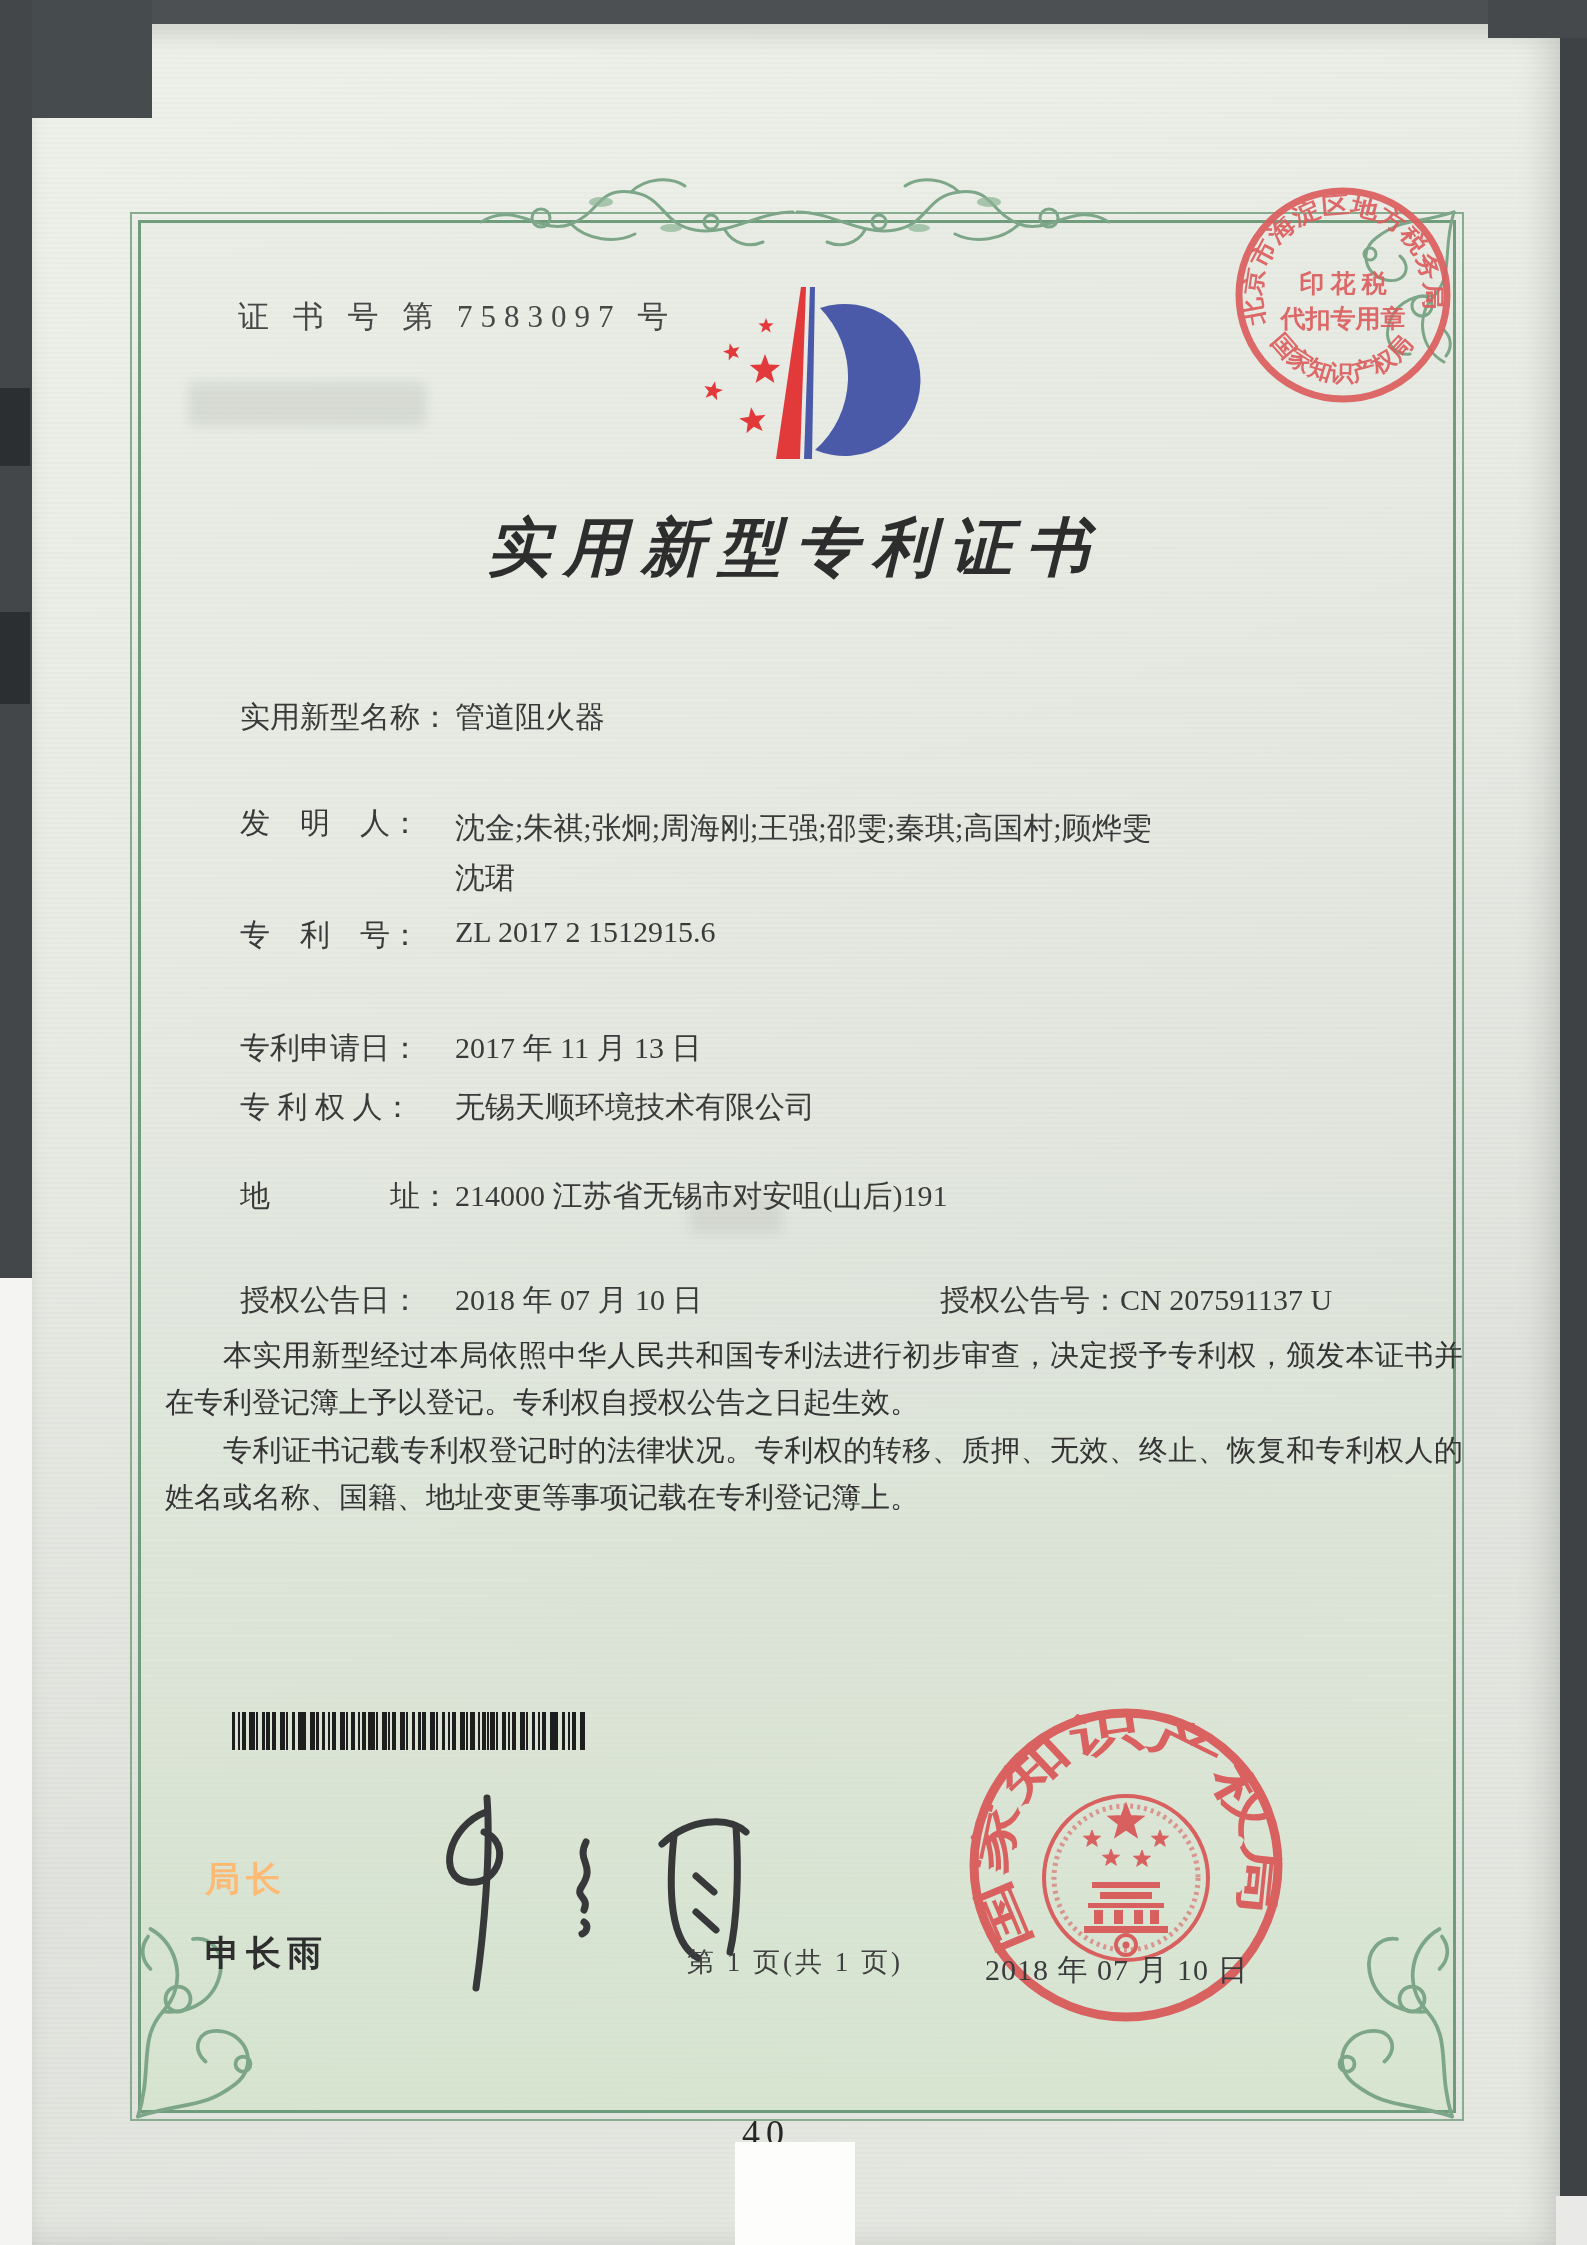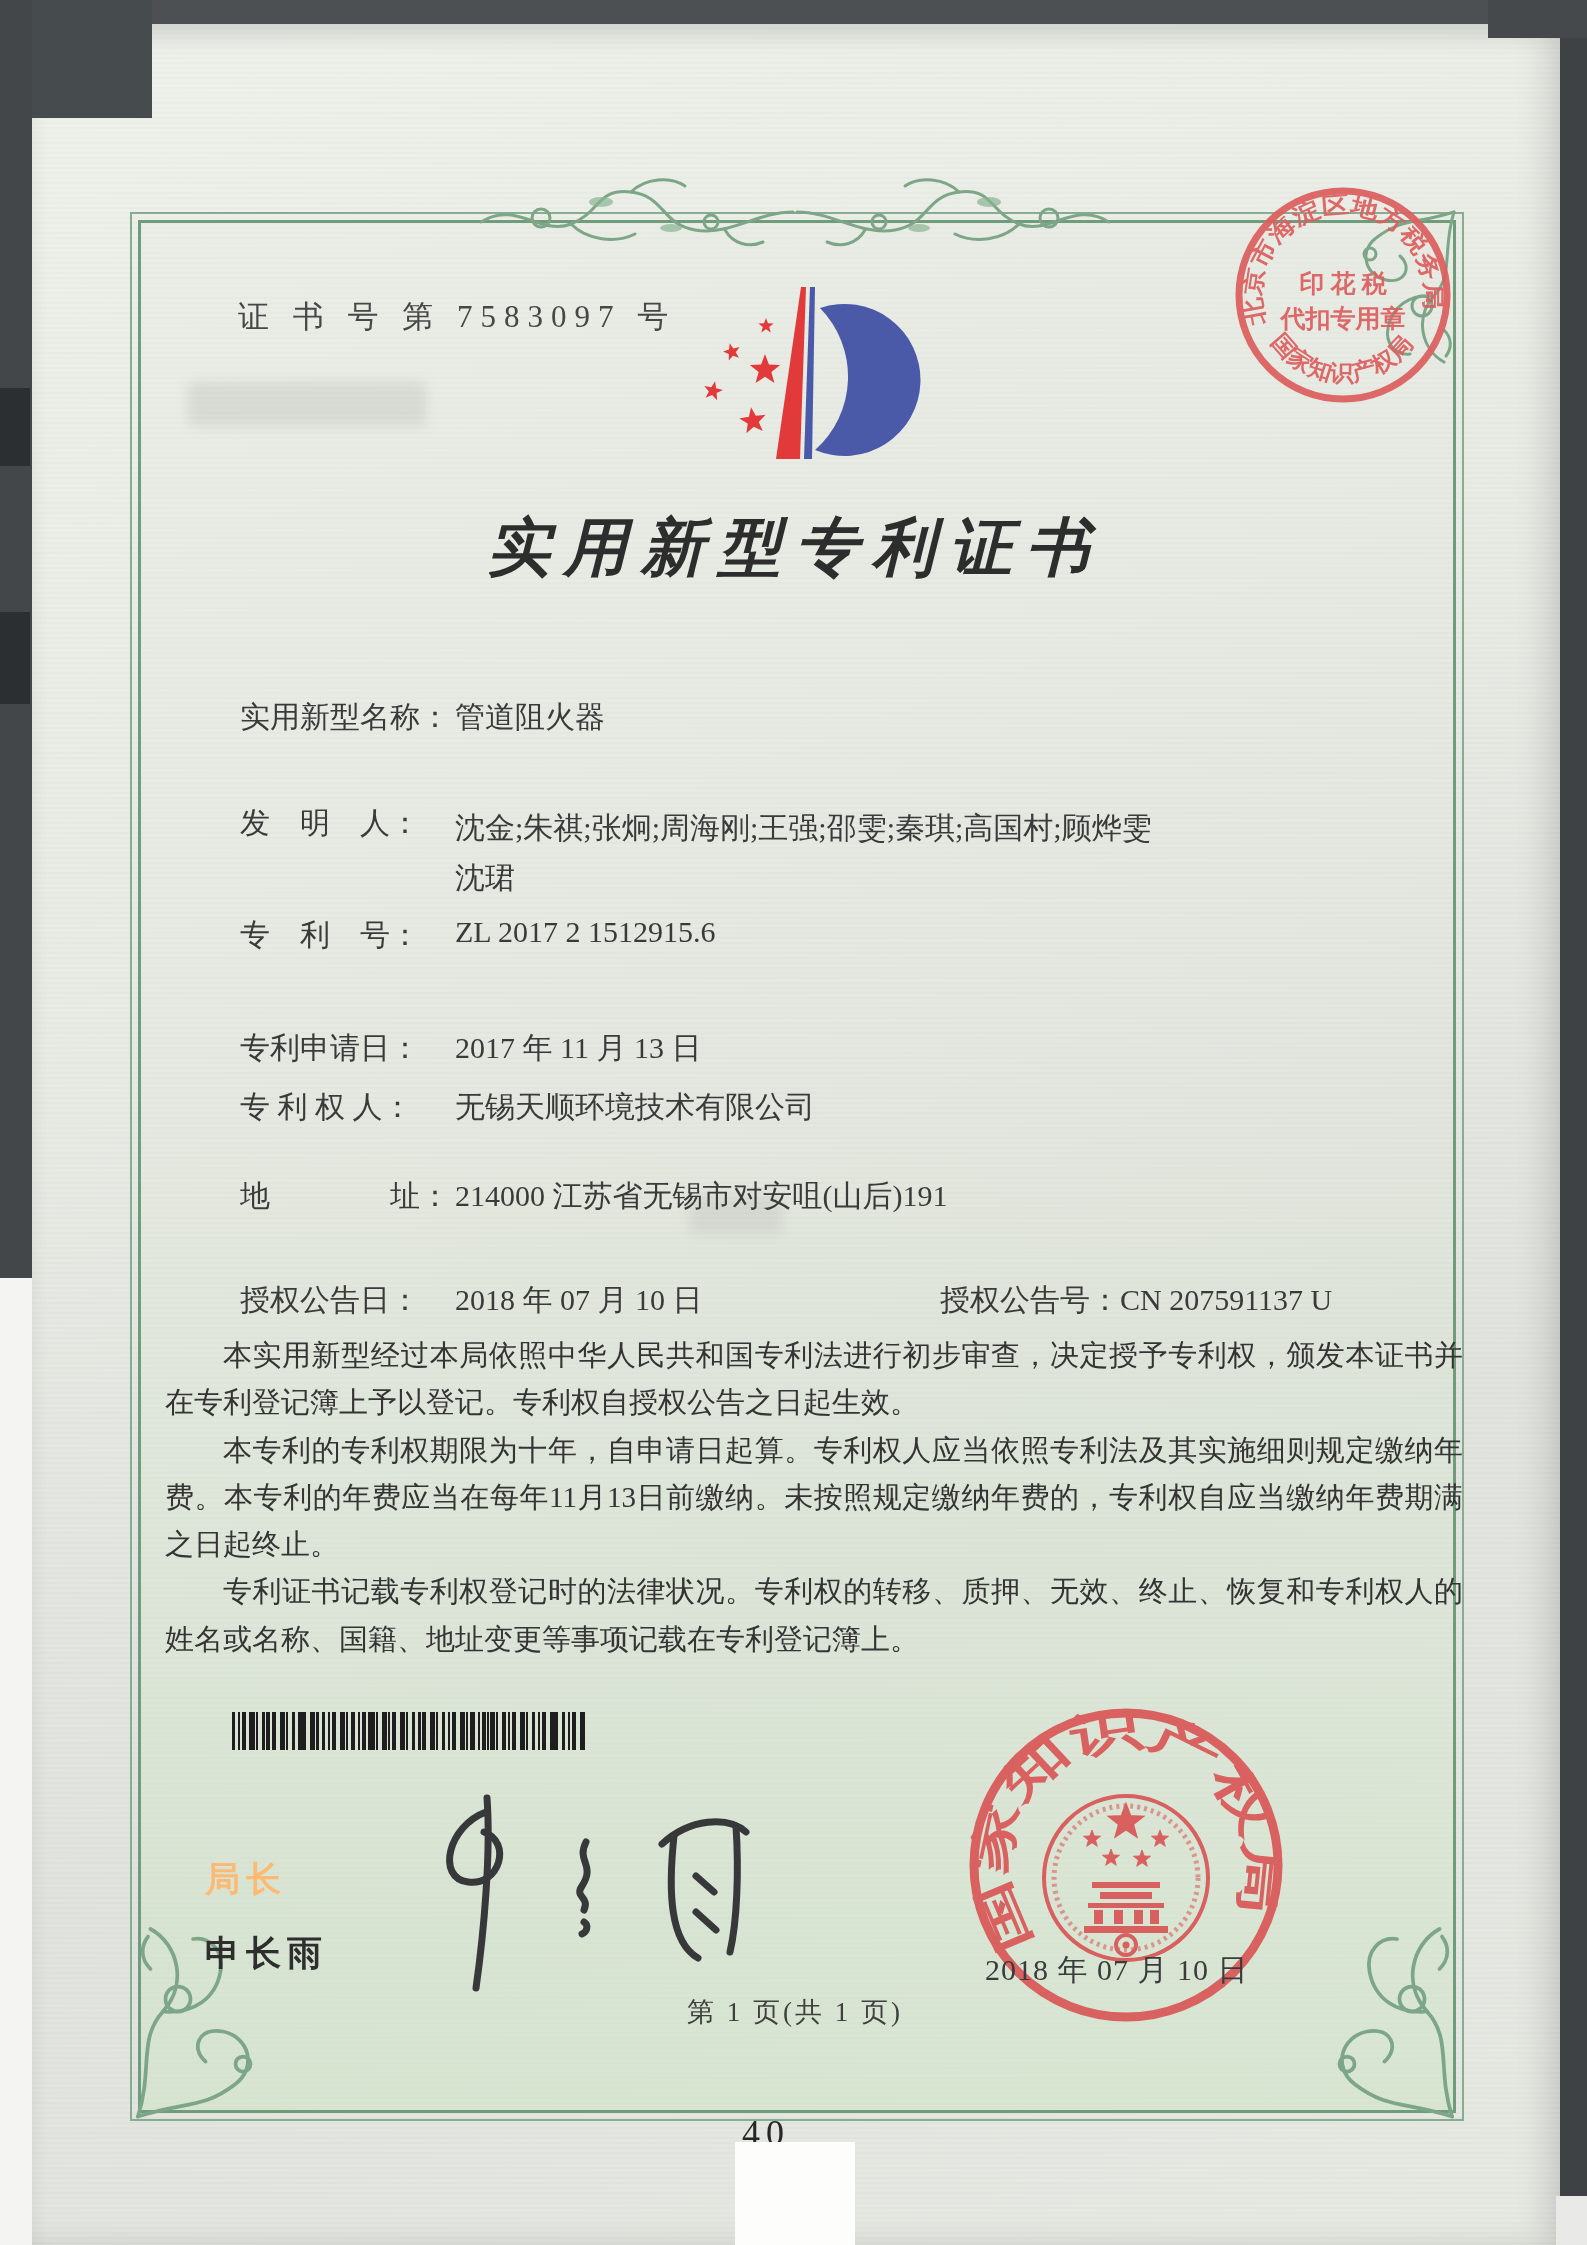--- a/index.html
+++ b/index.html
@@ -83,21 +83,21 @@
   .signature-svg{position:absolute;left:390px;top:1790px;}
 
   .top-seal{position:absolute;left:1228px;top:180px;}
   .bottom-seal{position:absolute;left:963px;top:1702px;z-index:4;}
   .seal-date{
     position:absolute;left:985px;top:1950px;width:300px;z-index:5;
     font-size:30px;color:#3b3b3e;letter-spacing:1px;white-space:nowrap;
   }
 
   .footer-page{
-    position:absolute;left:445px;top:1994px;width:700px;text-align:center;
+    position:absolute;left:445px;top:1944px;width:700px;text-align:center;
     font-size:27px;color:#3f3f3f;letter-spacing:3px;
   }
   .page-num{position:absolute;left:742px;top:2112px;font-size:36px;color:#262626;letter-spacing:6px;z-index:2;}
   .white-box{position:absolute;left:735px;top:2142px;width:120px;height:103px;background:#fdfdfc;z-index:3;}
 
   .logo-svg{position:absolute;left:690px;top:278px;}
 </style>
 </head>
 <body>
 
@@ -206,21 +206,20 @@
 <div class="frow r6">
   <span class="lab">地　　　　址：</span><span class="val">214000 江苏省无锡市对安咀(山后)191</span>
 </div>
 <div class="frow r7">
   <span class="lab">授权公告日：</span><span class="val">2018 年 07 月 10 日</span>
   <span class="pair2"><span class="lab2">授权公告号：</span><span>CN 207591137 U</span></span>
 </div>
 
 <div class="paras">
   <p>本实用新型经过本局依照中华人民共和国专利法进行初步审查，决定授予专利权，颁发本证书并在专利登记簿上予以登记。专利权自授权公告之日起生效。</p>
-  <p>本专利的专利权期限为十年，自申请日起算。专利权人应当依照专利法及其实施细则规定缴纳年费。本专利的年费应当在每年11月13日前缴纳。未按照规定缴纳年费的，专利权自应当缴纳年费期满之日起终止。</p>
   <p>专利证书记载专利权登记时的法律状况。专利权的转移、质押、无效、终止、恢复和专利权人的姓名或名称、国籍、地址变更等事项记载在专利登记簿上。</p>
 </div>
 
 <div class="barcode"></div>
 
 <div class="signer-title">局长</div>
 <div class="signer-name">申长雨</div>
 
 <svg class="signature-svg" width="390" height="215" viewBox="0 0 390 215">
   <g fill="none" stroke="#26262a" stroke-width="7" stroke-linecap="round" opacity="0.9">

